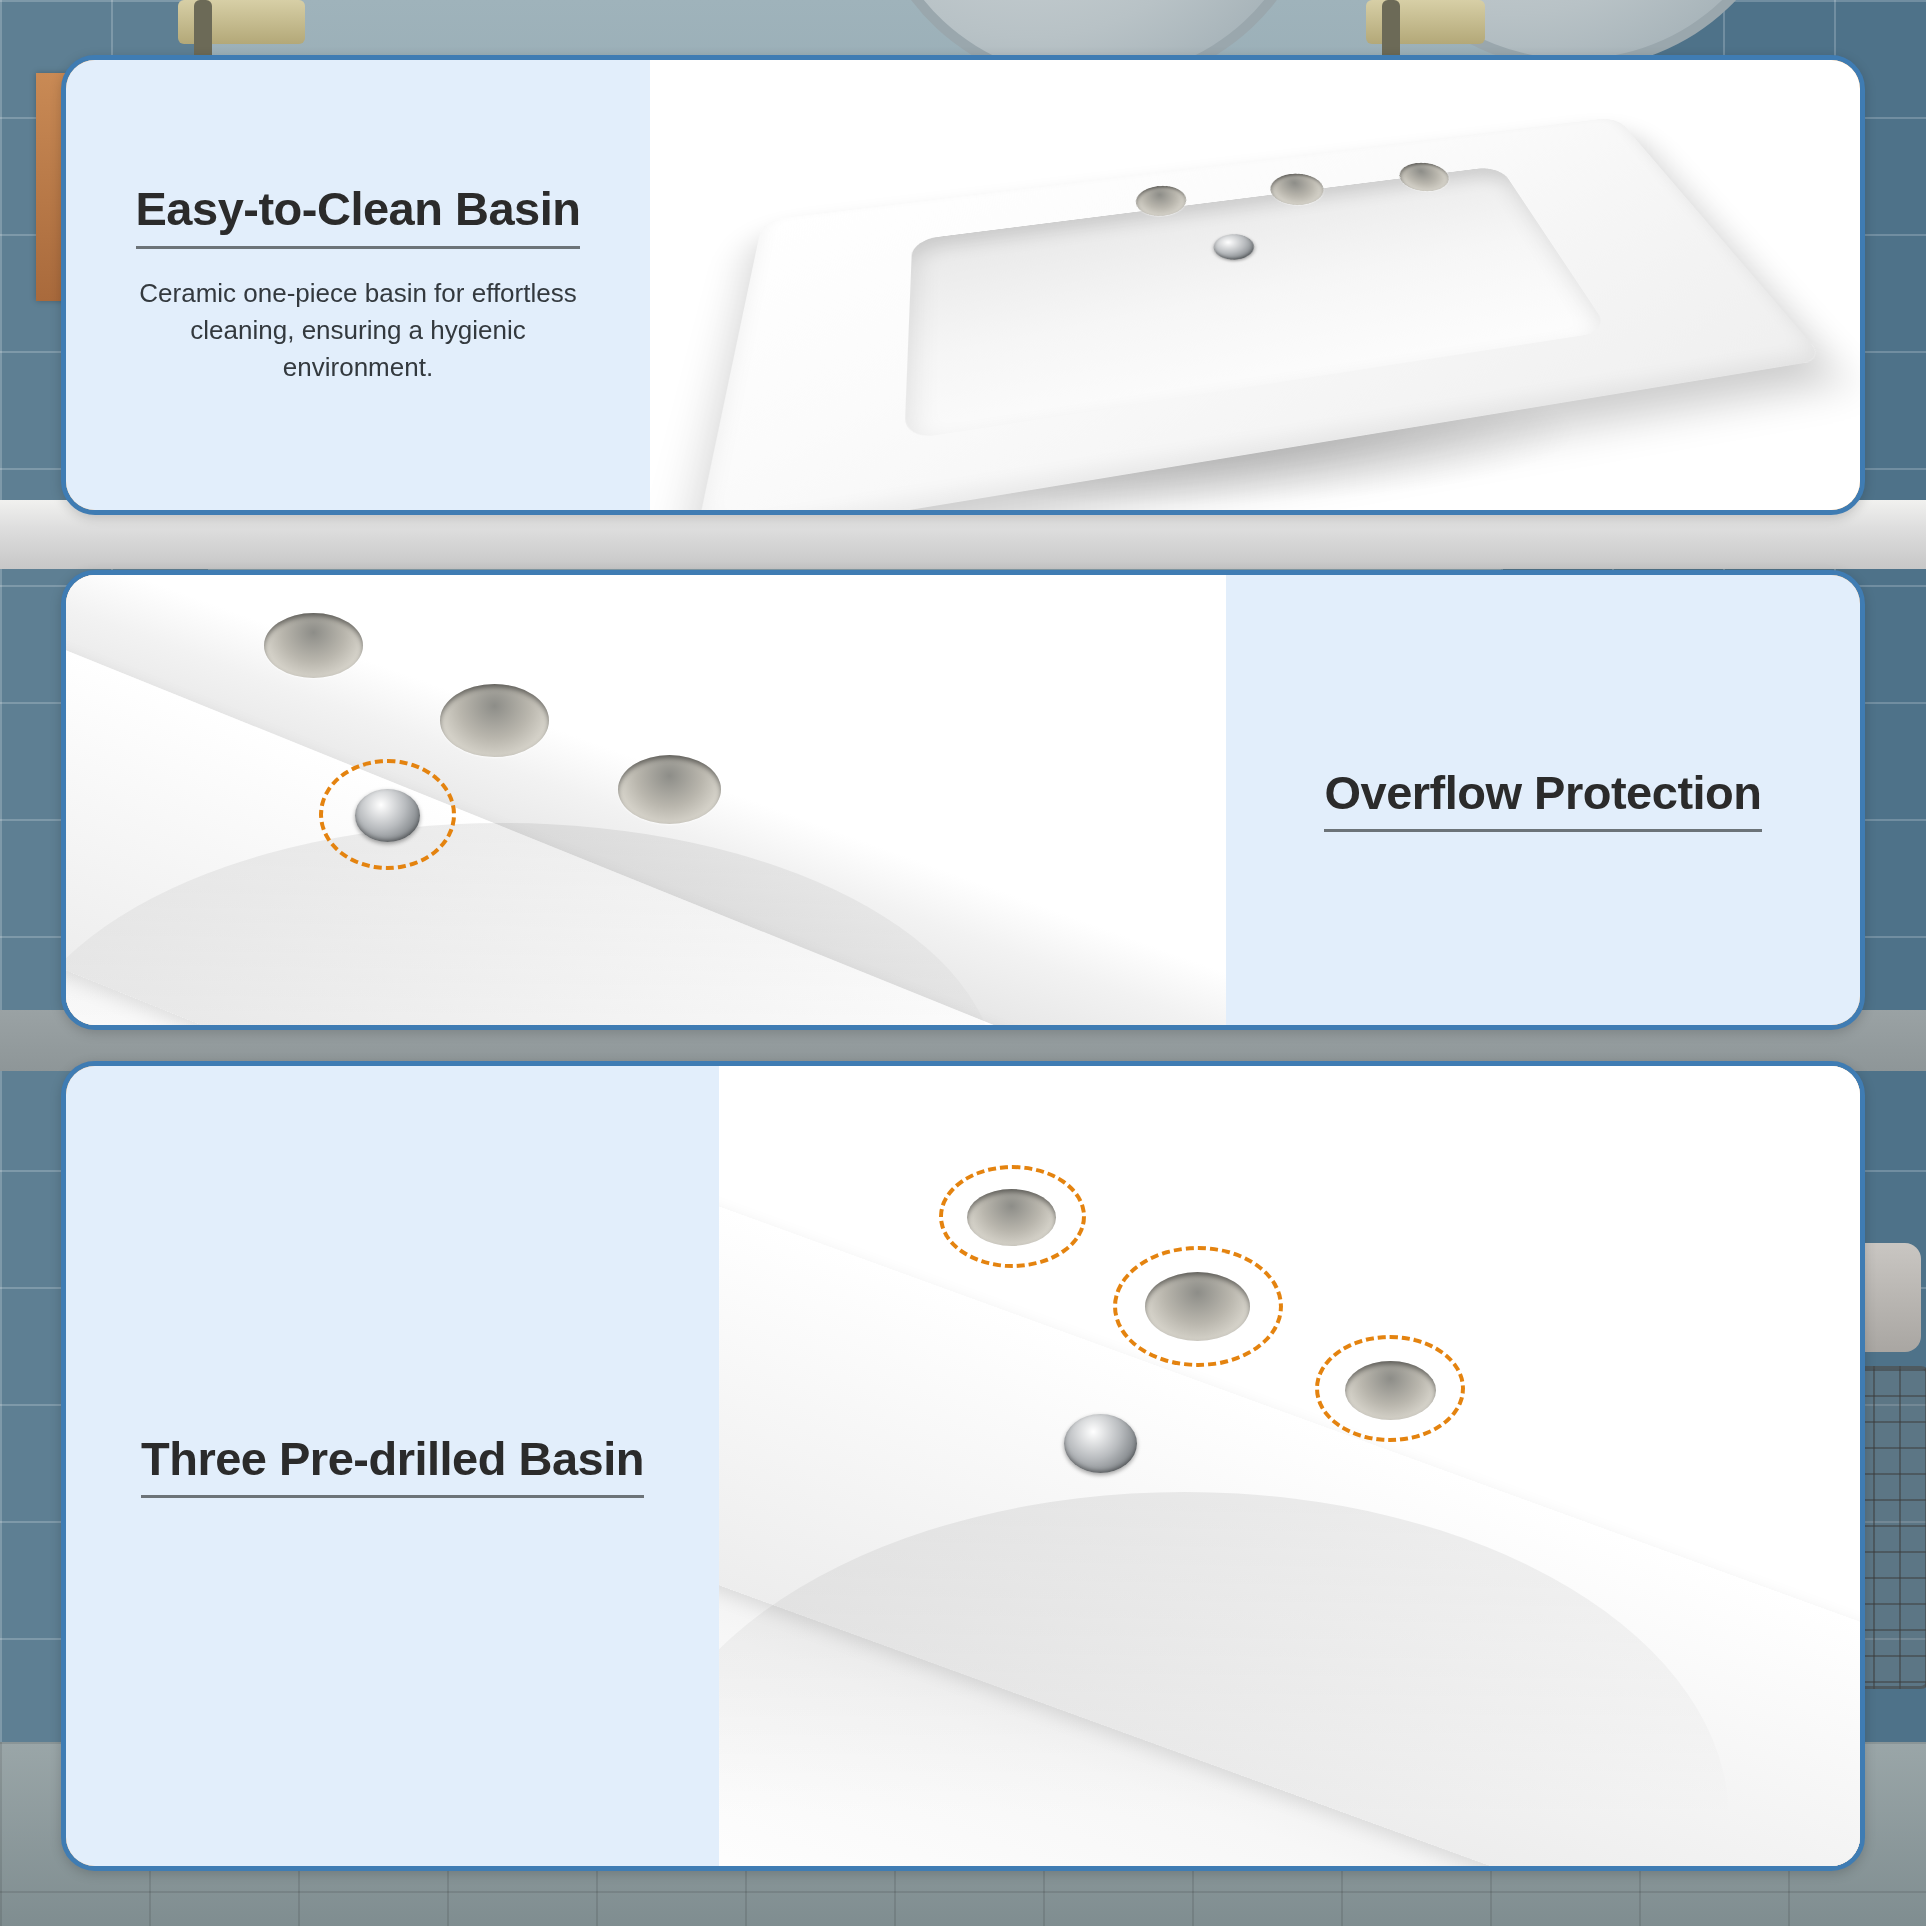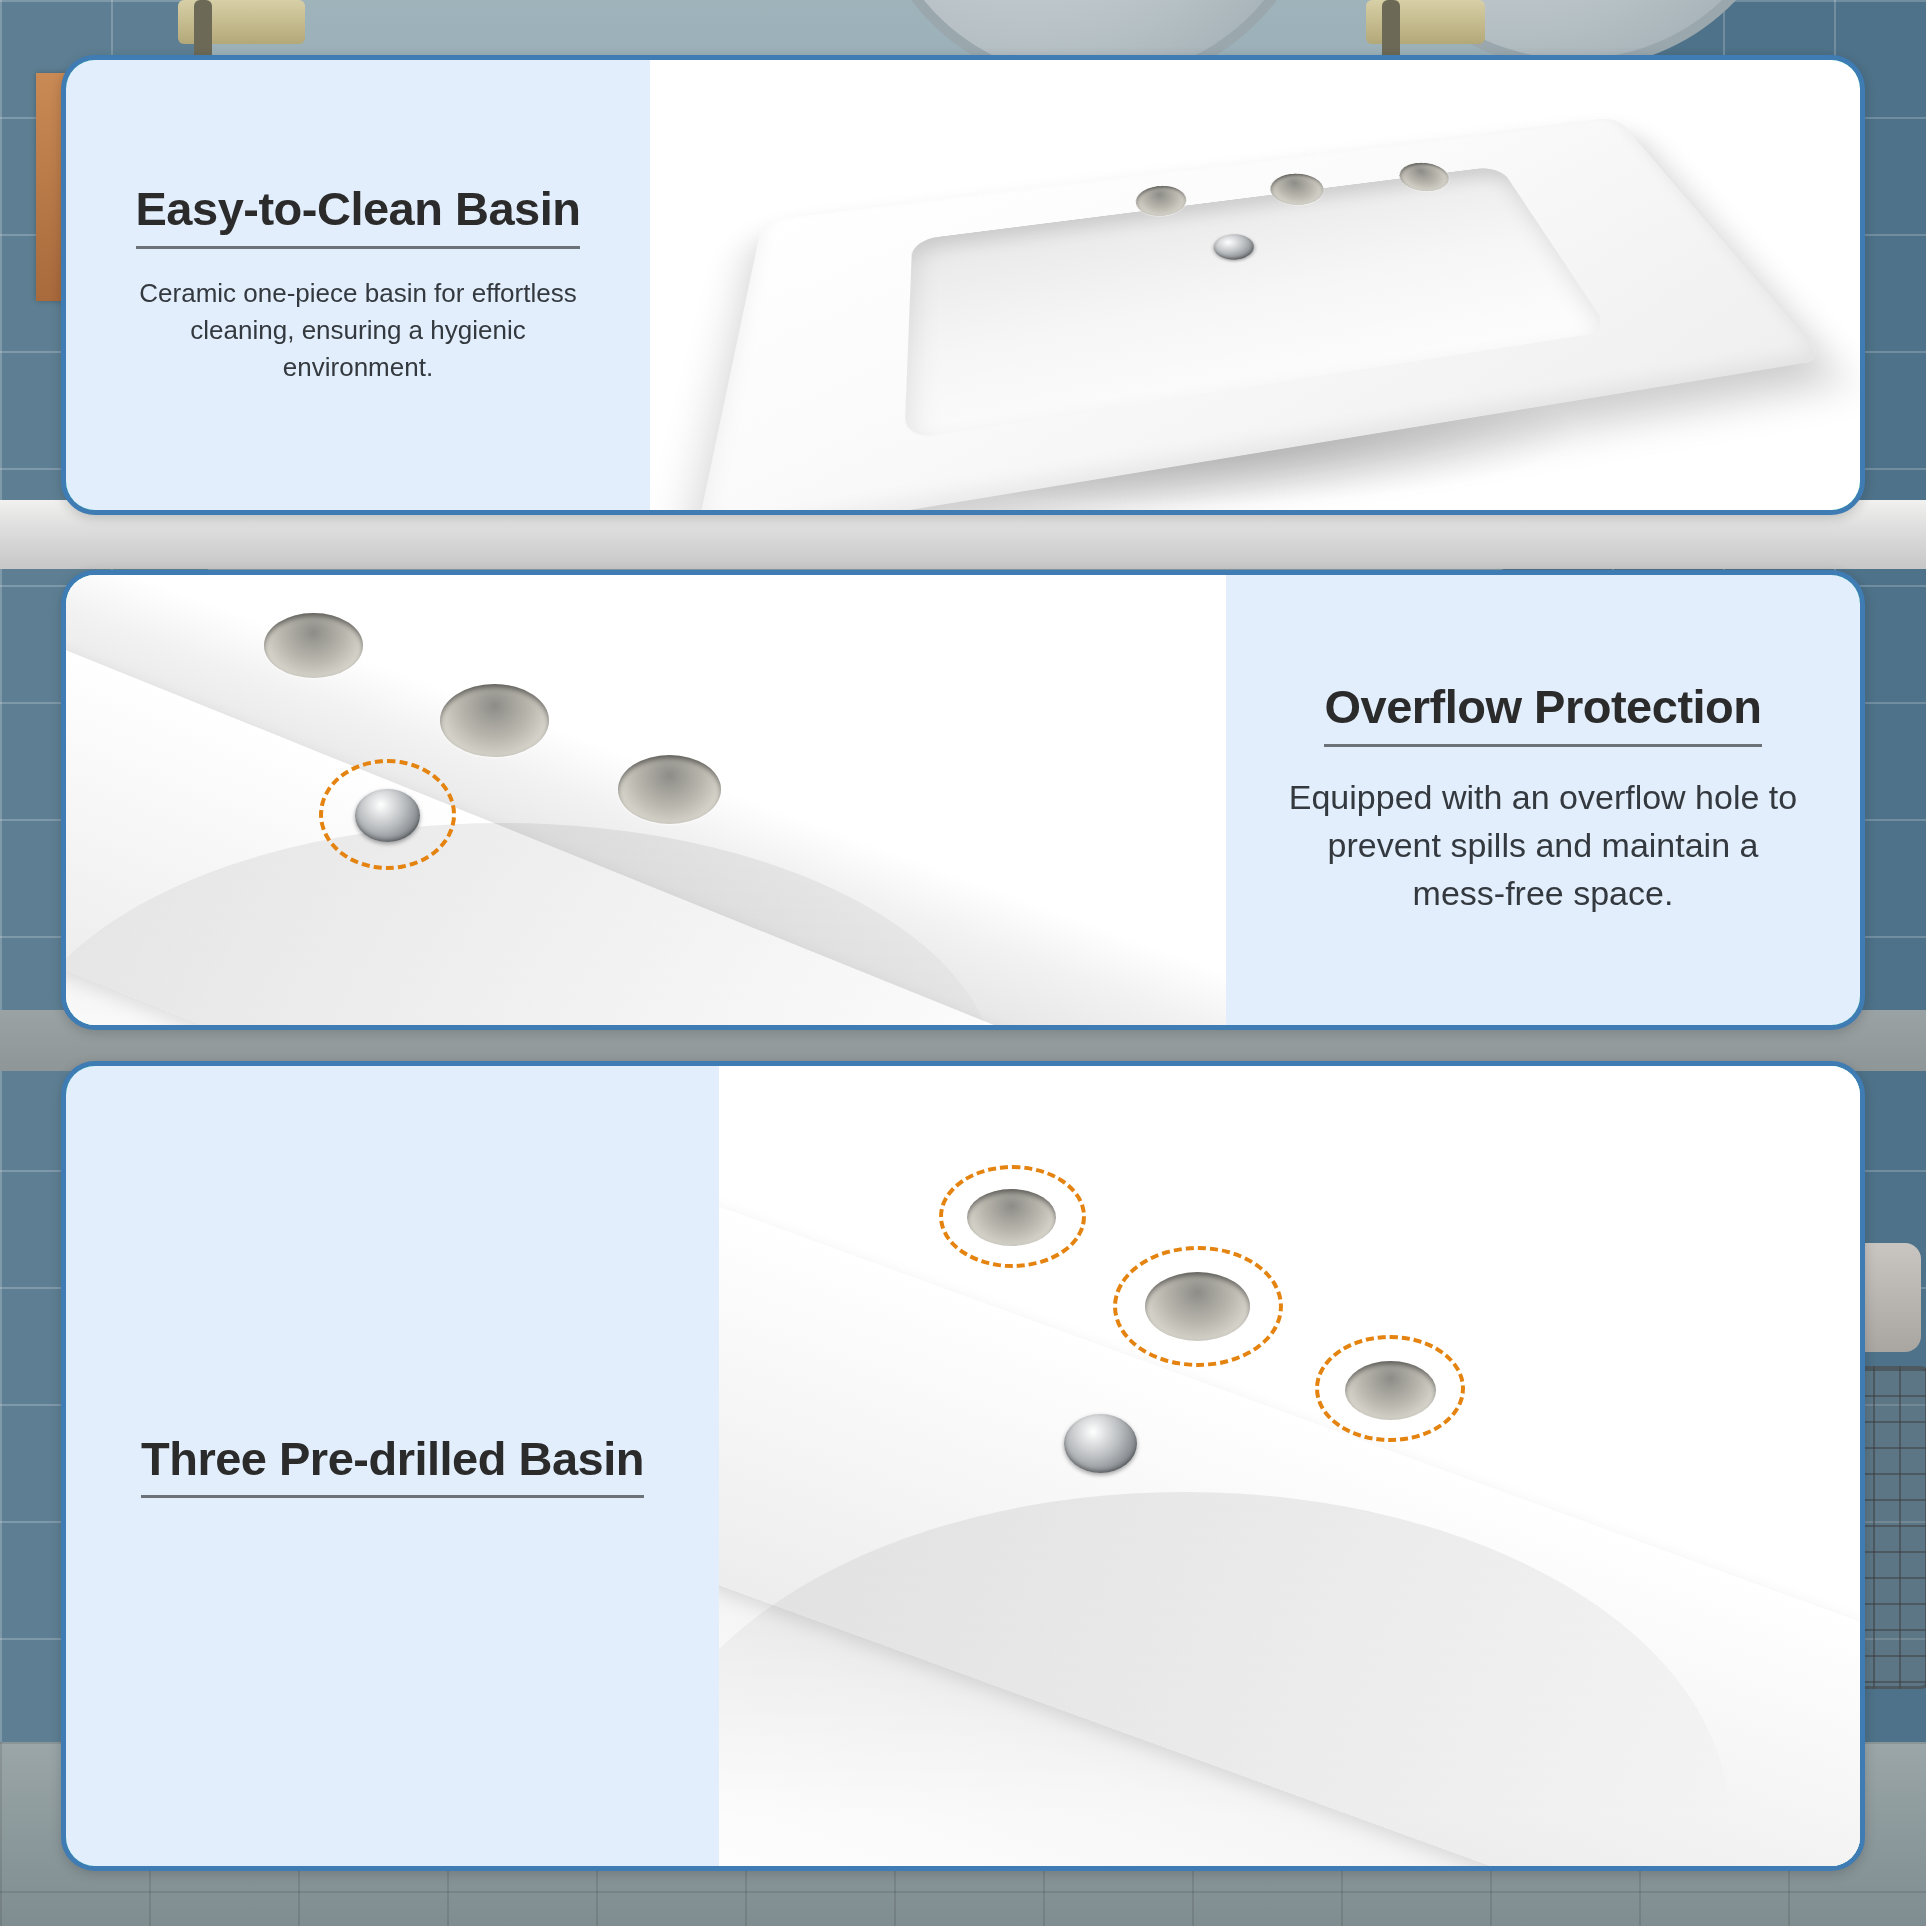--- a/index.html
+++ b/index.html
@@ -73,21 +73,21 @@
   }
 
   
   .panel{
     position:absolute;
     border:5px solid #3f7cb3;
     border-radius:34px;
     overflow:hidden;
     display:flex;
     box-shadow:0 3px 12px rgba(0,0,0,.18);
-    background:#14b8a6;
+    background:#fdba74;
   }
   .panel--1{left:61px;  top:55px;   width:1794px;height:450px;}
   .panel--2{left:61px;  top:570px;  width:1794px;height:450px;}
   .panel--3{left:61px;  top:1061px; width:1794px;height:800px;}
 
   .text-pane{
     background:#e2eefb;
     display:flex;flex-direction:column;
     justify-content:center;
     align-items:center;
@@ -258,21 +258,20 @@
 
     <div class="drain" style="left:289px;top:214px;width:65px;height:53px;"></div>
     <div class="dash-ring" style="left:253px;top:184px;width:137px;height:111px;"></div>
   </div>
 
   <div class="text-pane">
     <div class="title-wrap">
       <h2 class="p-title">Overflow Protection</h2>
       <div class="p-rule"></div>
     </div>
-    <p class="p-body">Equipped with an overflow hole to prevent spills and maintain a mess-free space.</p>
   </div>
 </section>
 
 <section class="panel panel--3">
   <div class="text-pane">
     <div class="title-wrap">
       <h2 class="p-title">Three Pre-drilled Basin</h2>
       <div class="p-rule"></div>
     </div>
   </div>

